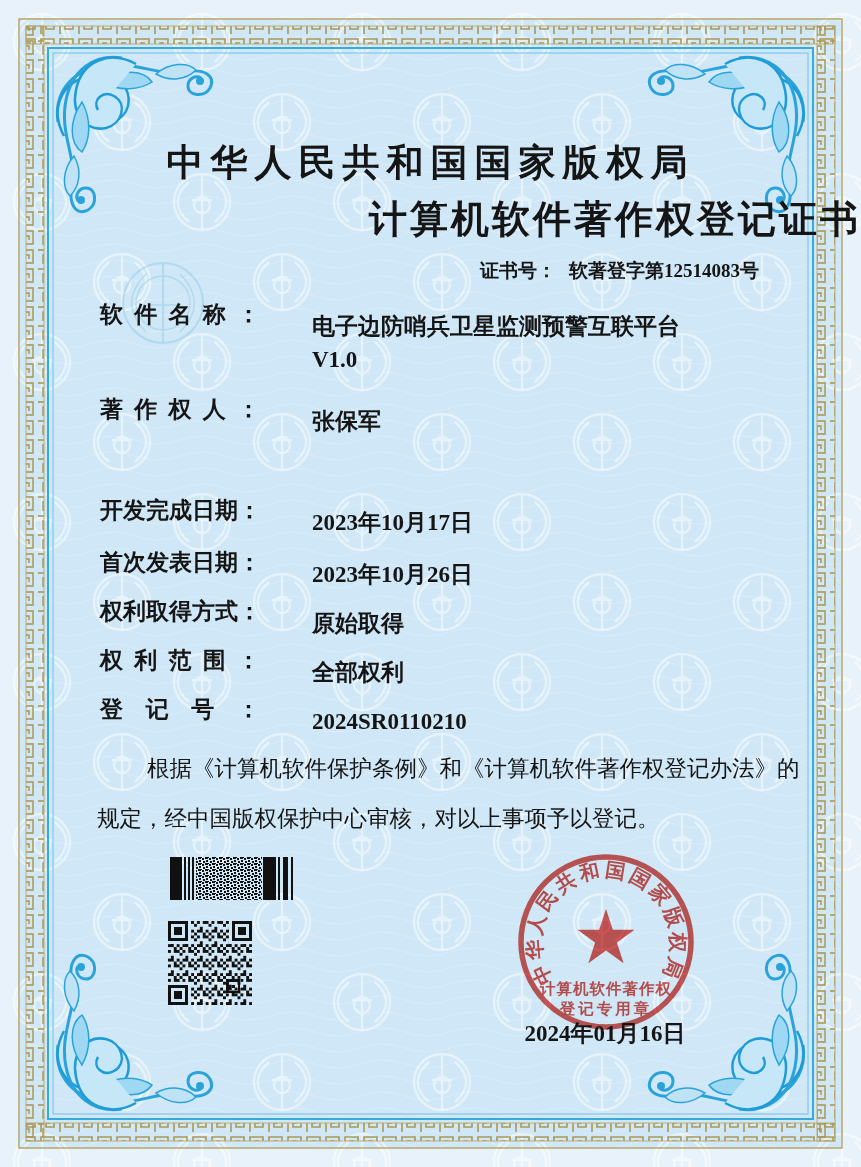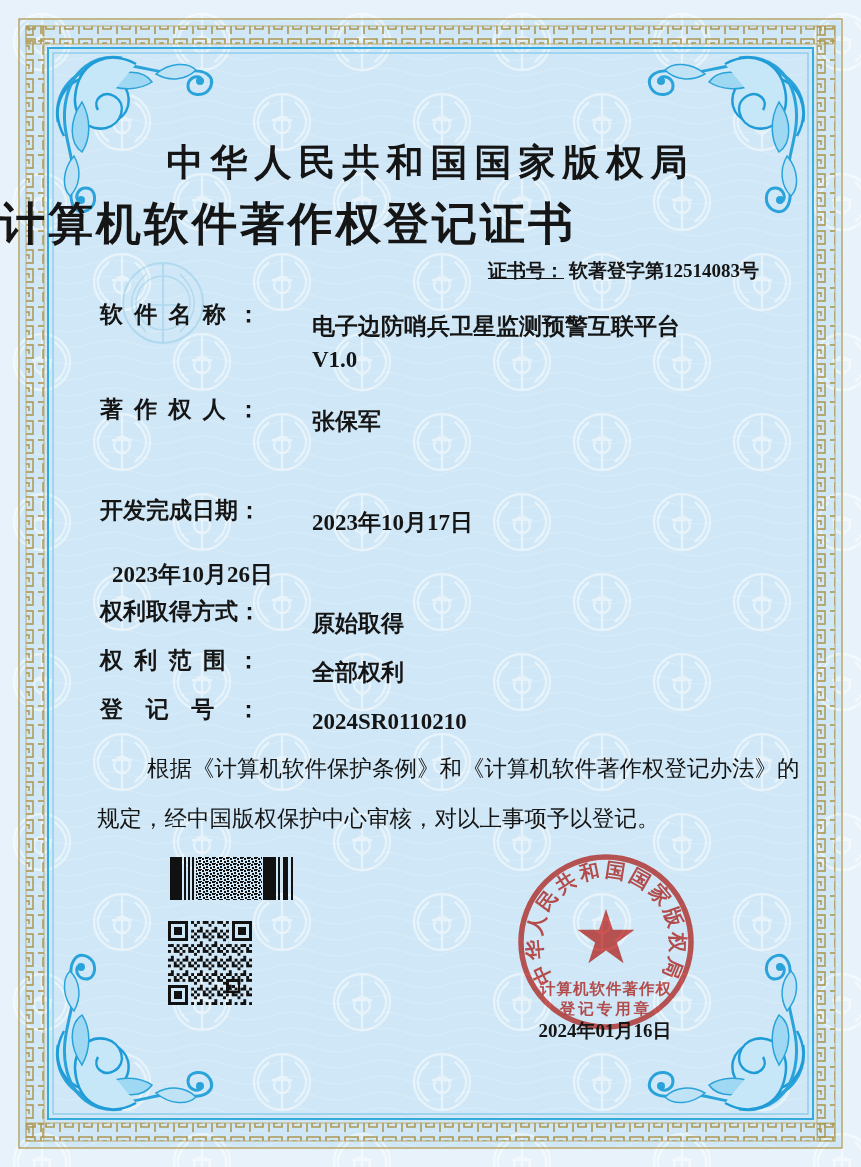--- a/index.html
+++ b/index.html
@@ -16,27 +16,27 @@
     position:relative;width:861px;height:1167px;overflow:hidden;
     background:var(--page-margin);color:var(--ink);padding-left:20px;
   }
   .decor{position:absolute;left:0;top:0;}
   .abs{position:absolute;}
   .title1{
     left:0;right:0;top:138px;text-align:center;
     font-size:37px;font-weight:bold;letter-spacing:7px;white-space:nowrap;
   }
   .title2{
-    left:0;right:0;top:194px;text-align:left;
-    font-size:45px;font-weight:bold;letter-spacing:3px;white-space:nowrap;
+    left:0;right:0;top:194px;text-align:right;
+    font-size:38px;font-weight:bold;letter-spacing:3px;white-space:nowrap;
   }
   .certno{
     top:258px;right:102px;font-size:19px;font-weight:bold;white-space:nowrap;
   }
-  .certno .lbl{margin-right:5px;text-decoration:underline;}
+  .certno .lbl{margin-right:13px;}
   .frow{
     left:100px;display:flex;align-items:flex-start;
     font-size:23px;font-weight:bold;line-height:33px;white-space:nowrap;gap:40px;
   }
   .flabel{
     display:inline-block;width:160px;
     text-align:justify;text-align-last:justify;text-justify:inter-character;
   }
   .fvalue{margin-left:12px;margin-top:12px;}
   .fvalue .vline{display:block;}
@@ -44,21 +44,21 @@
     left:97px;top:744px;width:690px;
     font-size:22.5px;font-weight:normal;line-height:50px;
   }
   .statement .l1{display:block;text-indent:50px;white-space:nowrap;}
   .statement .l2{display:block;white-space:nowrap;}
   .barcode{left:170px;top:857px;}
   .qr{left:168px;top:921px;}
   .seal{left:506px;top:842px;mix-blend-mode:multiply;}
   .issue-date{
     left:460px;top:1018px;width:290px;text-align:center;
-    font-size:19px;font-weight:bold;white-space:nowrap;
+    font-size:23px;font-weight:bold;white-space:nowrap;
   }
 </style>
 </head>
 <body>
 
 <div class="page">
 
   <svg class="decor" width="861" height="1167" viewBox="0 0 861 1167" aria-hidden="true">
     <defs>
 
@@ -147,20 +147,21 @@
   </div>
   <div class="abs frow" style="top:393px">
     <span class="flabel">著作权人：</span>
     <span class="fvalue">张保军</span>
   </div>
   <div class="abs frow" style="top:494px">
     <span class="flabel">开发完成日期：</span>
     <span class="fvalue">2023年10月17日</span>
   </div>
   <div class="abs frow" style="top:546px">
+    <span class="flabel">首次发表日期：</span>
     <span class="fvalue">2023年10月26日</span>
   </div>
   <div class="abs frow" style="top:595px">
     <span class="flabel">权利取得方式：</span>
     <span class="fvalue">原始取得</span>
   </div>
   <div class="abs frow" style="top:644px">
     <span class="flabel">权利范围：</span>
     <span class="fvalue">全部权利</span>
   </div>

